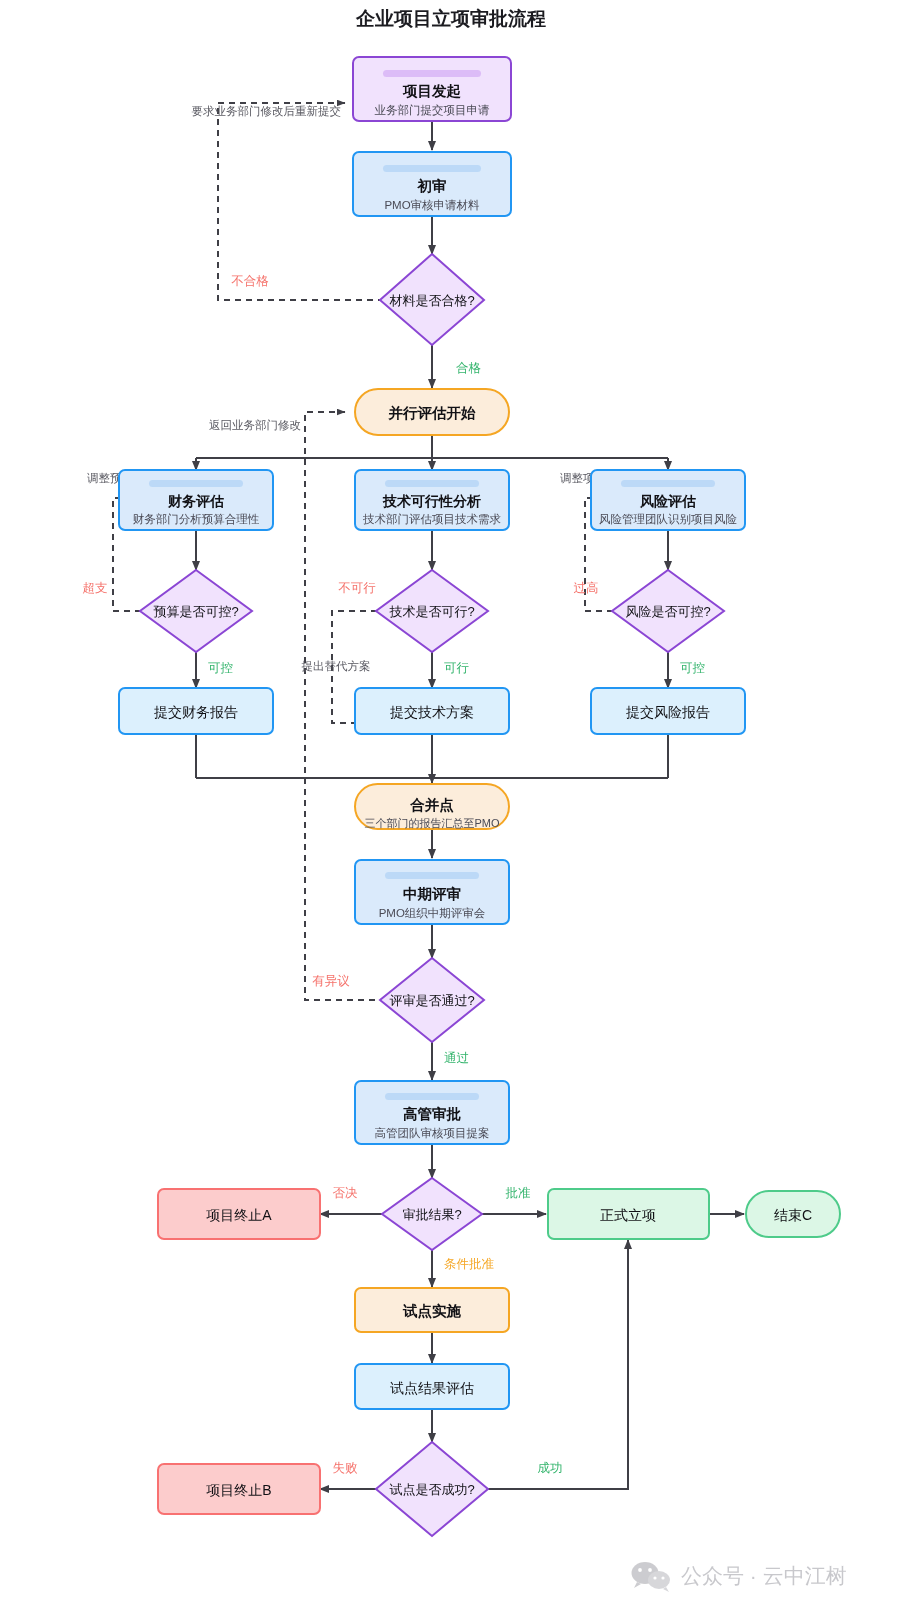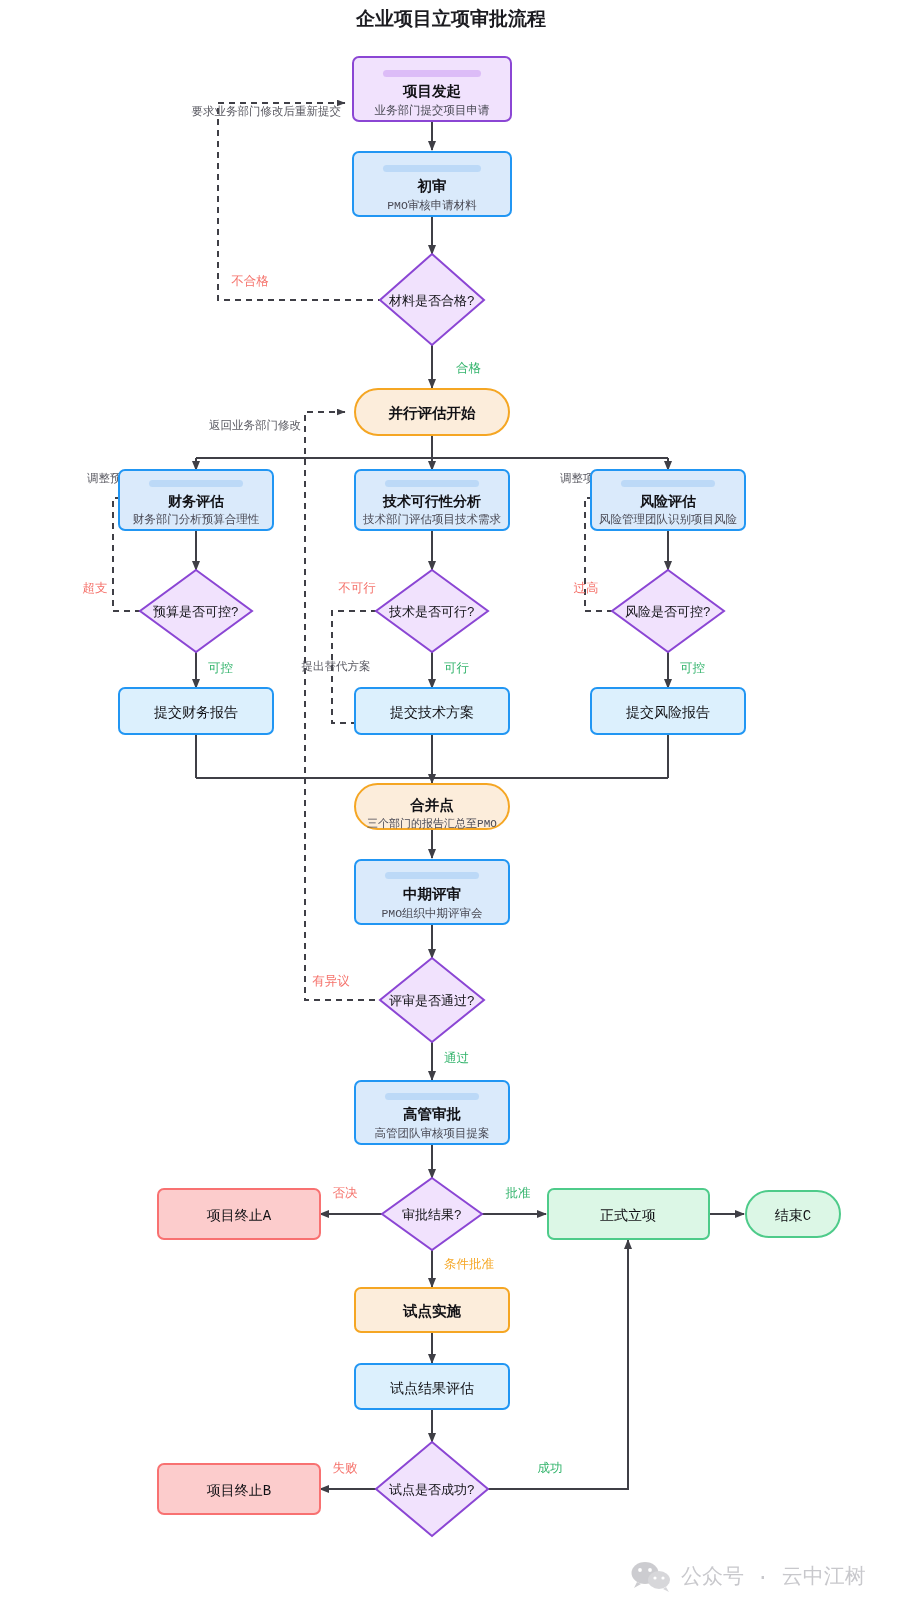--- a/index.html
+++ b/index.html
@@ -1,18 +1,18 @@
 <!DOCTYPE html>
 <html><head>
 <meta charset="utf-8">
 <style>
   html,body{margin:0;padding:0;background:#ffffff;}
   body{width:902px;height:1618px;overflow:hidden;
        font-family:"Liberation Sans","DejaVu Sans",sans-serif;}
-  #root{position:relative;width:902px;height:1618px;font-family:Liberation Mono, monospace;}
+  #root{position:relative;width:902px;height:1618px;}
   svg{display:block;}
   .n-title{font-weight:bold;}
   .n-sub{fill:#4a4a55;}
   .lbl{font-size:12.5px;}
 </style>
 </head>
 <body>
 
 <div id="root">
 <svg width="902" height="1618" viewBox="0 0 902 1618" xmlns="http://www.w3.org/2000/svg">

